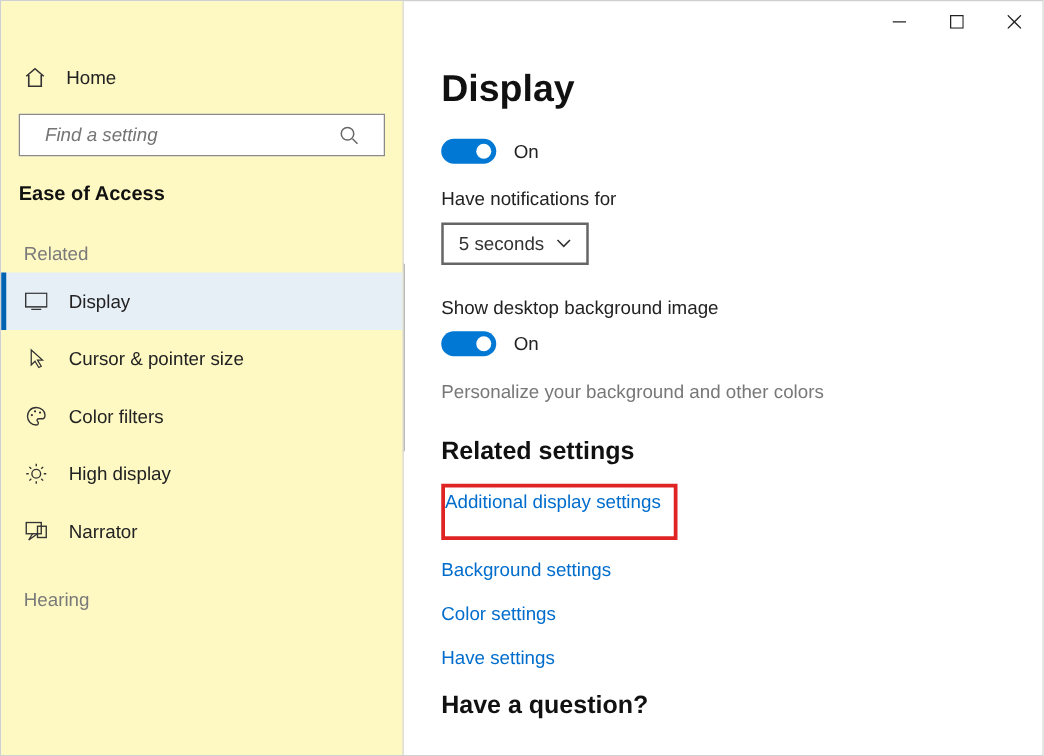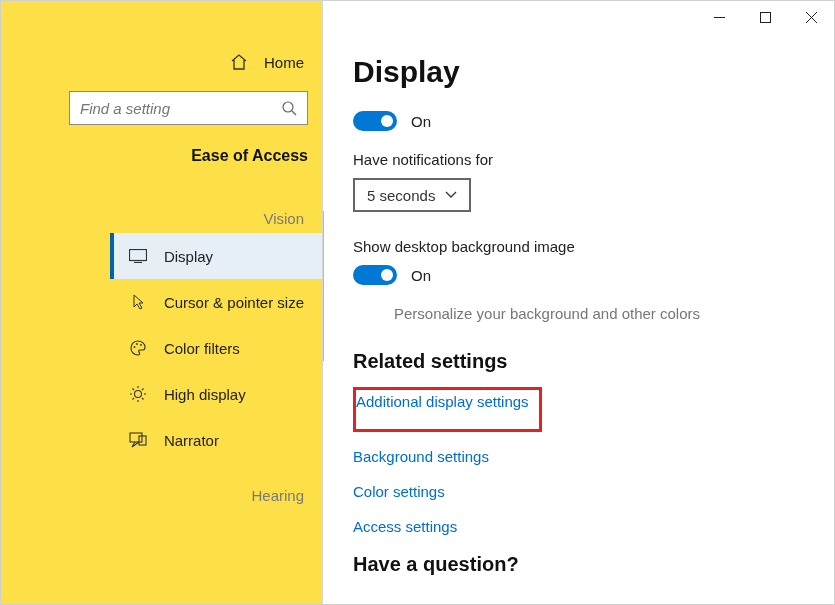--- a/index.html
+++ b/index.html
@@ -5,44 +5,44 @@
   * { box-sizing: border-box; margin: 0; padding: 0; }
   html, body { width: 835px; height: 605px; overflow: hidden; font-family: "Segoe UI", Arial, sans-serif; font-size: 14px; color: #222; background: #fff; }
   .window { width: 835px; height: 605px; border: 1px solid #d0d0d0; position: relative; display: flex; }
   
   .titlebar { position: absolute; top: 0; left: 0; right: 0; height: 34px; display: flex; align-items: center; }
   .back-btn { width: 34px; height: 34px; display: flex; align-items: center; justify-content: center; margin-left: 6px; color: #333; }
   .titlebar .title { margin-left: 18px; font-size: 13px; color: #222; }
   .win-controls { position: absolute; right: 0; top: 0; display: flex; }
   .win-btn { width: 46px; height: 32px; display: flex; align-items: center; justify-content: center; color: #222; }
   
-  .sidebar { width: 322px; height: 100%; background: #fde047; border-right: 1px solid #d6d6d6; padding-top: 42px; display: flex; flex-direction: column; position: relative; align-items: flex-end; }
+  .sidebar { width: 322px; height: 100%; background: #fef9c3; border-right: 1px solid #d6d6d6; padding-top: 42px; display: flex; flex-direction: column; position: relative; }
   .sb-nav { padding: 0 14px; }
   .home-row { display: flex; align-items: center; gap: 16px; padding: 10px 4px; font-size: 15px; }
   .search-wrap { margin: 10px 14px 0 14px; }
-  .search { display: flex; align-items: center; border: 1px solid #8a8a8a; background: #fff; height: 34px; padding: 0 10px; }
+  .search { display: flex; align-items: center; border: 1px solid #8a8a8a; background: #fff; height: 34px; padding: 0 20px; }
   .search input { flex: 1; border: none; outline: none; font-size: 15px; font-style: italic; color: #666; background: transparent; }
-  .category-title { margin: 22px 14px 17px 14px; font-weight: 600; font-size: 16px; color: #111; }
+  .category-title { margin: 22px 14px 2px 14px; font-weight: 600; font-size: 16px; color: #111; }
   .group-label { margin: 28px 18px 6px 18px; color: #7a7a7a; font-size: 15px; }
   .items { display: flex; flex-direction: column; }
   .sb-item { display: flex; align-items: center; gap: 16px; height: 46px; padding: 0 18px; font-size: 15px; color: #222; position: relative; }
   .sb-item .ic { width: 20px; display:flex; align-items:center; justify-content:center; color:#333; }
   .sb-item.selected { background: #e6eef6; }
   .sb-item.selected::before { content: ""; position: absolute; left: 0; top: 0; bottom: 0; width: 4px; background: #0063b1; }
   .hearing-label { margin: 24px 18px 0 18px; color: #7a7a7a; font-size: 15px; }
   
   .content { flex: 1; padding: 54px 0 0 30px; position: relative; overflow: hidden; }
   .h1 { font-size: 30px; font-weight: 600; color: #111; margin-bottom: 22px; }
   .toggle-row { display: flex; align-items: center; gap: 14px; margin-bottom: 20px; }
   .toggle { width: 44px; height: 20px; background: #0078d4; border-radius: 10px; position: relative; }
   .toggle .knob { width: 12px; height: 12px; background: #fff; border-radius: 50%; position: absolute; right: 4px; top: 4px; }
   .toggle-label { font-size: 15px; color: #222; }
   .field-label { font-size: 15px; color: #222; margin-bottom: 10px; }
   .dropdown { display: inline-flex; align-items: center; gap: 10px; border: 2px solid #666; height: 34px; padding: 0 12px; color: #333; margin-bottom: 26px; font-size: 15px; }
-  .muted { color: #777; font-size: 15px; margin-top: 14px; margin-bottom: 28px; margin-left: 41px; }
+  .muted { color: #777; font-size: 15px; margin-top: 14px; margin-bottom: 28px; }
   .h2 { font-size: 20px; font-weight: 600; color: #111; margin-bottom: 14px; }
   .links a { display: block; color: #006dcc; font-size: 15px; margin-bottom: 18px; text-decoration: none; width: fit-content; }
   .highlight { border: 3px solid #e02424; padding: 3px 10px 19px 0; display: inline-block; margin-bottom: 16px; }
   .highlight a { margin-bottom: 0; padding-left: 0; }
   .question { font-size: 20px; font-weight: 600; color: #111; margin-top: 18px; }
   
   .content-scroll-hint { position: absolute; left: 322px; top: 210px; width: 1px; height: 150px; background: #bbb; }
   svg { display:block; }
 </style>
 </head>
@@ -94,21 +94,21 @@
         <input type="text" placeholder="Find a setting" style="">
         <span>
           <svg width="16" height="16" viewBox="0 0 16 16">
               <circle cx="7" cy="7" r="5" stroke="#666" stroke-width="1.2" fill="none"></circle>
               <line x1="11" y1="11" x2="15" y2="15" stroke="#666" stroke-width="1.2"></line>
             </svg>
         </span>
       </div>
     </div>
     <div class="category-title">Ease of Access</div>
-    <div class="group-label">Vision</div>
+    <div class="group-label">Related</div>
     <div class="items">
 
       <div class="sb-item selected">
         <span class="ic">
           <svg width="18" height="14" viewBox="0 0 18 14">
               <rect x="0.5" y="0.5" width="17" height="11" stroke="#333" stroke-width="1.2" fill="none"></rect>
               <line x1="5" y1="13.5" x2="13" y2="13.5" stroke="#333" stroke-width="1.2"></line>
             </svg>
         </span>
         <span>Display</span>
@@ -198,19 +198,19 @@
     </div>
     <div class="muted">Personalize your background and other colors</div>
 
     <div class="h2">Related settings</div>
     <div class="links">
       <span class="highlight">
         <a href="#">Additional display settings</a>
       </span>
       <a href="#">Background settings</a>
       <a href="#">Color settings</a>
-      <a href="#">Access settings</a>
+      <a href="#">Have settings</a>
     </div>
 
     <div class="question">Have a question?</div>
   </div>
 
 </div>
 
 </body></html>

